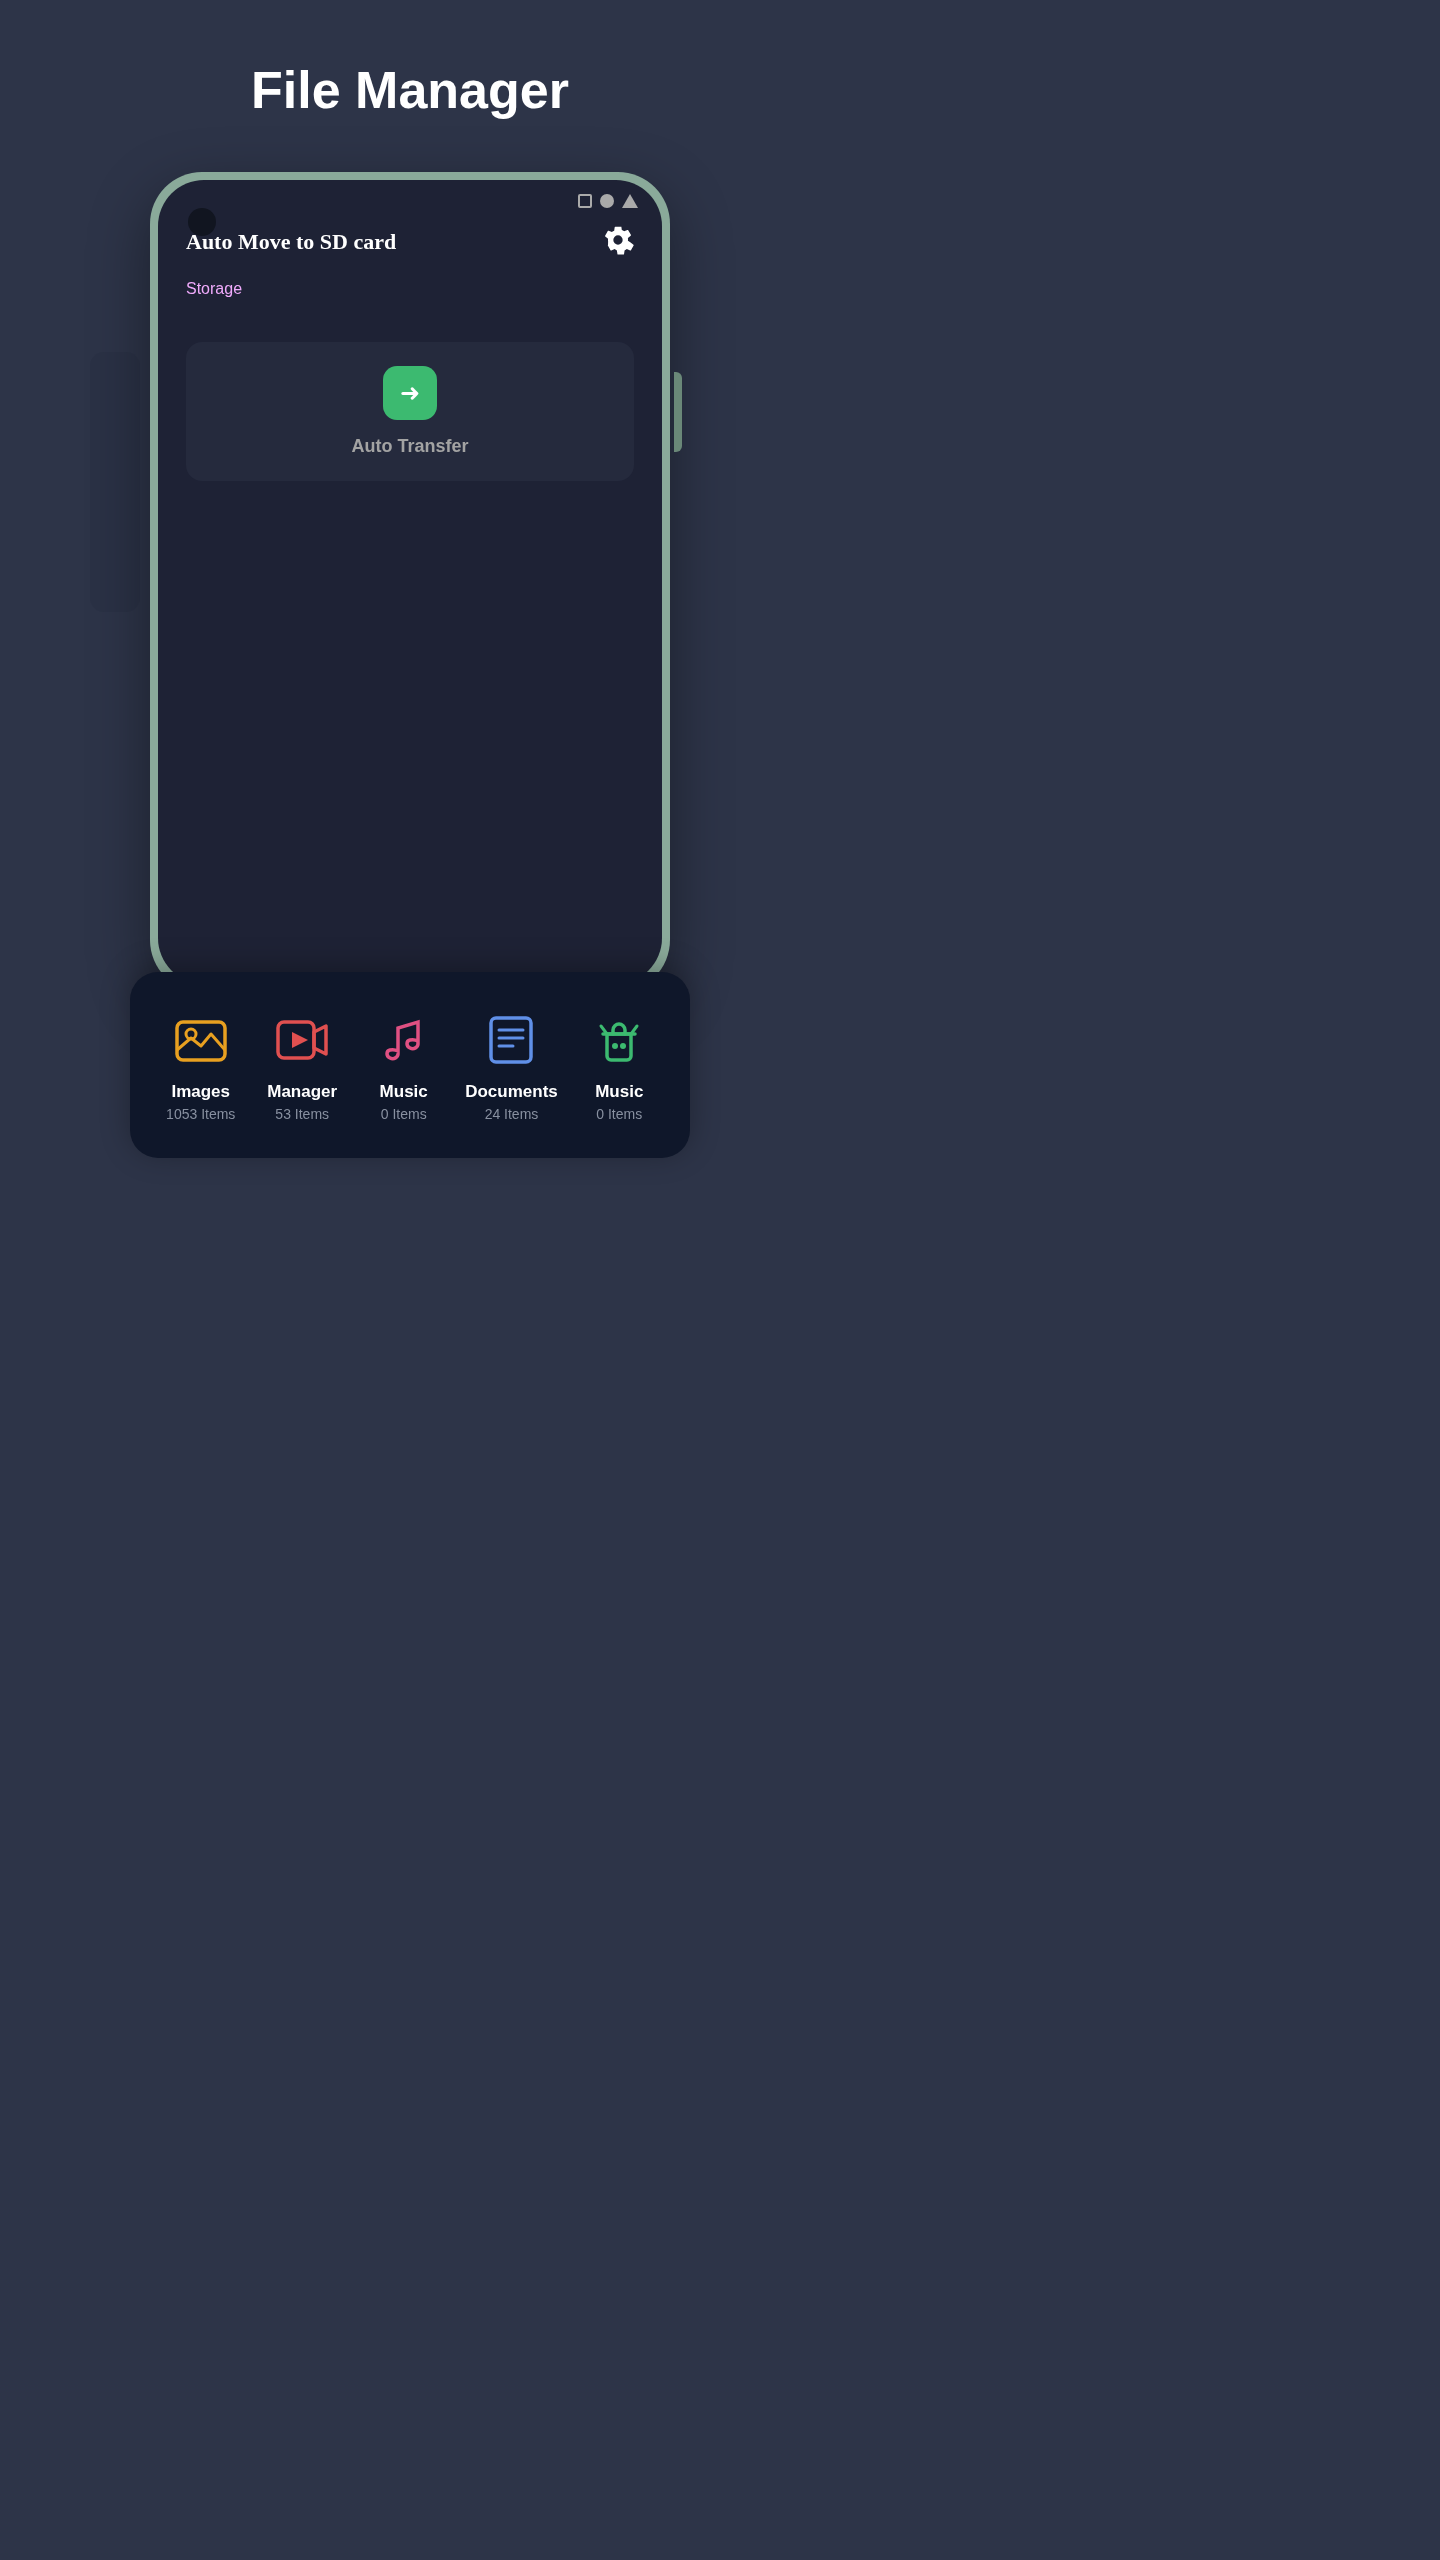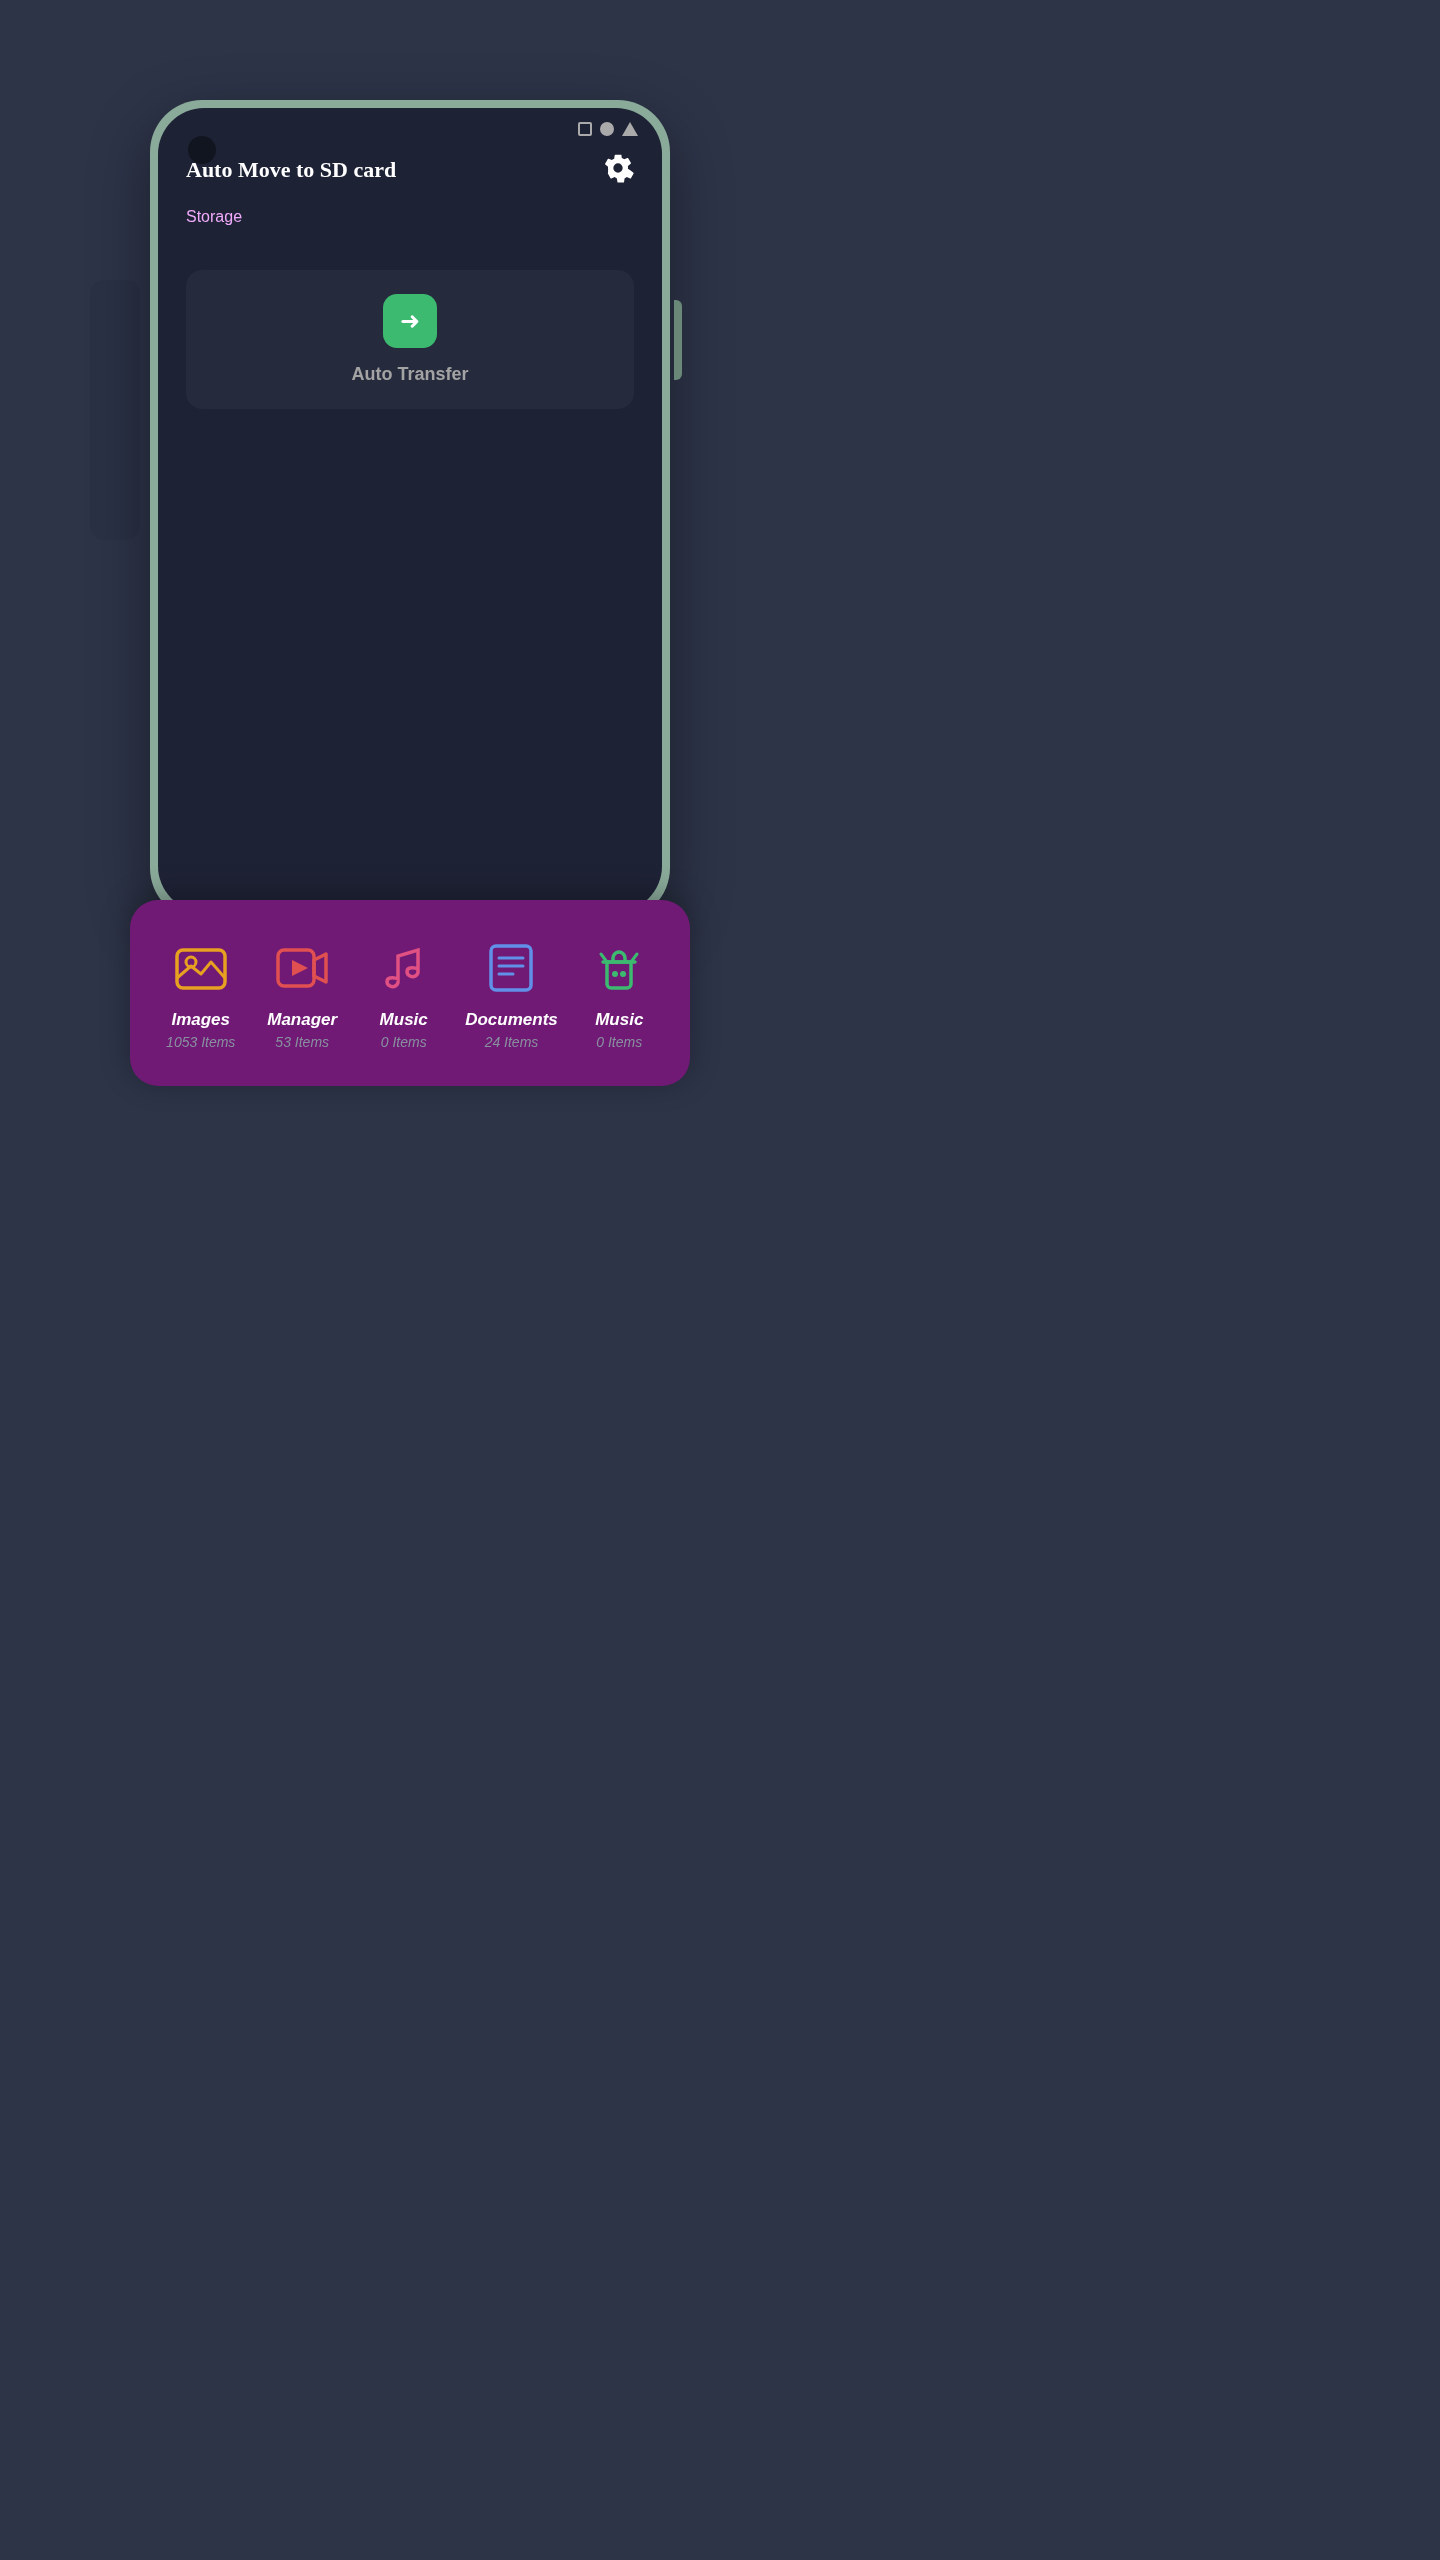--- a/index.html
+++ b/index.html
@@ -264,28 +264,27 @@
 
     .transfer-label {
       font-size: 18px;
       font-weight: 700;
       color: #a3a3a3;
     }
 
     
     .bottom-sheet {
       width: 560px;
-      background: #701a75;
+      background: #0f172a;
       border-radius: 28px;
       padding: 36px 20px;
       margin-top: -60px;
       position: relative;
       z-index: 10;
       box-shadow: 0 -4px 30px rgba(0,0,0,0.3);
-      font-style: italic;
     }
 
     .categories-row {
       display: flex;
       justify-content: space-around;
       align-items: flex-start;
     }
 
     .category-item {
       display: flex;
@@ -356,20 +355,21 @@
     .phone-leg {
       width: 80px;
       height: 40px;
       background: #8aaa9a;
     }
   </style>
 </head>
 <body>
 
 <div class="page-header">
+  <h1 class="page-title">File Manager</h1>
 </div>
 
 <div class="phone-frame-wrapper">
 
   <div class="left-phone-peek"></div>
 
   <div class="phone-frame">
 
     <div class="phone-side-btn"></div>
 

